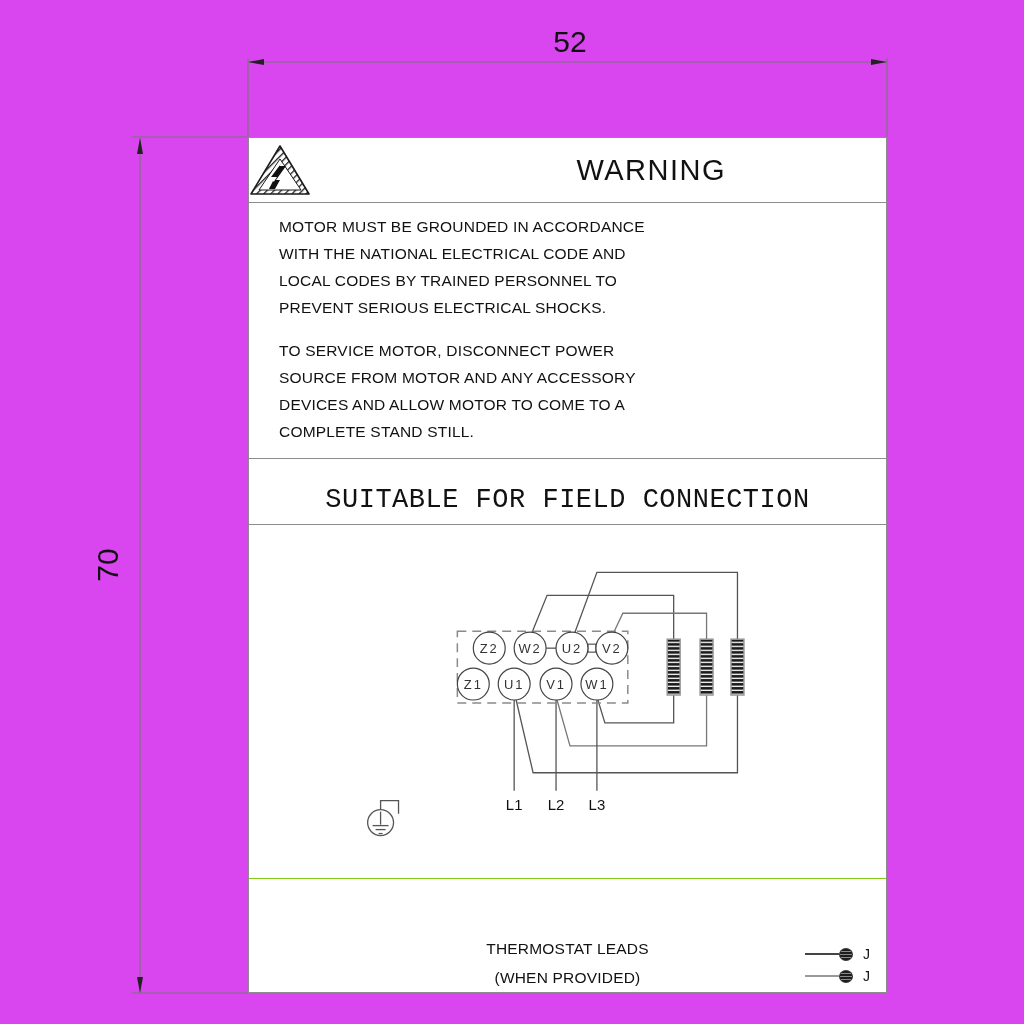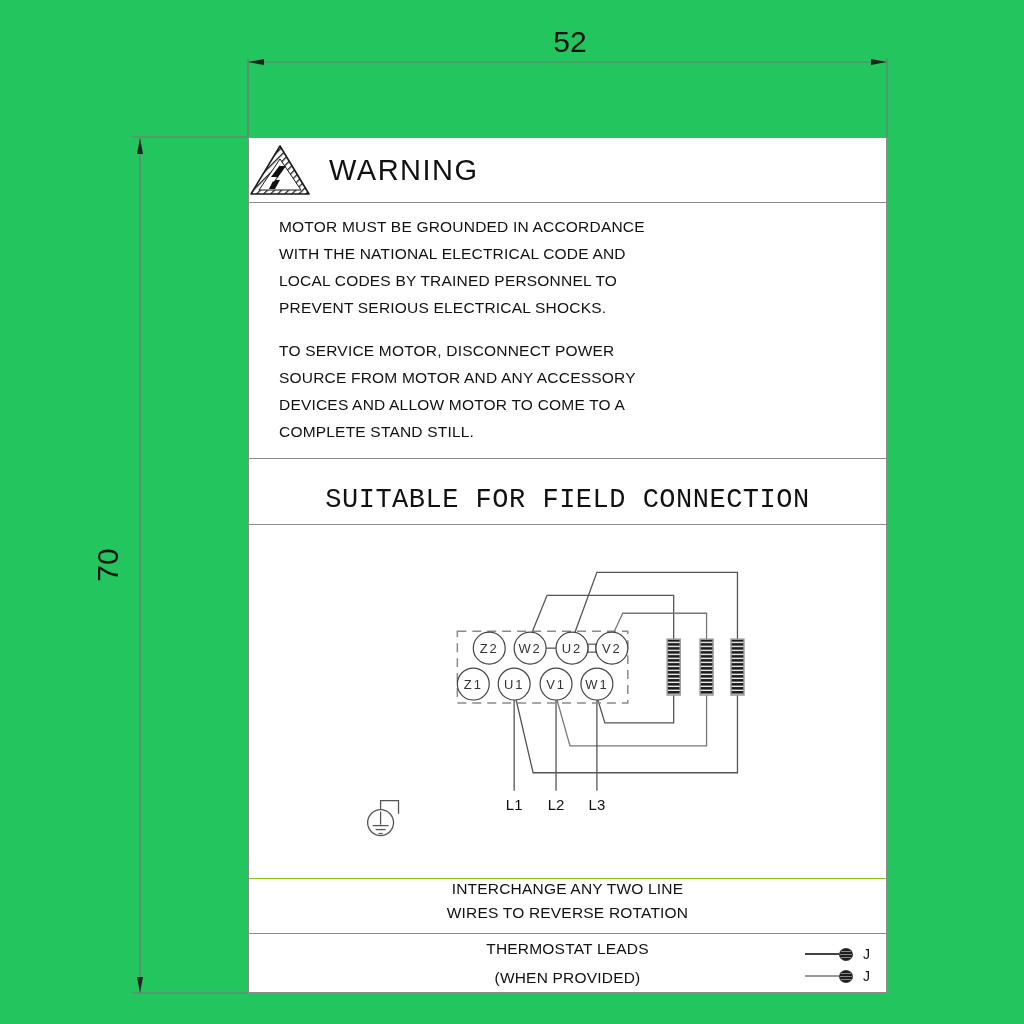--- a/index.html
+++ b/index.html
@@ -1,31 +1,31 @@
 <!DOCTYPE html>
 <html><head>
 <meta charset="utf-8">
 <style>
   html,body{margin:0;padding:0;background:#ffffff;}
   #canvas{
-    position:relative;width:1024px;height:1024px;background:#22c55e;
+    position:relative;width:1024px;height:1024px;background:#d946ef;
     font-family:"Liberation Sans",sans-serif;color:#1a1a1a;overflow:hidden;
   }
   svg{display:block;}
   #dim-layer{position:absolute;left:0;top:0;pointer-events:none;}
   .dim-text{font-family:"Liberation Sans",sans-serif;font-size:30px;fill:#111;}
 
   
   #label-box{
     position:absolute;left:248px;top:137px;width:639px;height:856px;
     border:1px solid #8c8c8c;box-sizing:border-box;background:#fff;
   }
   .section{position:absolute;left:0;width:100%;box-sizing:border-box;}
   #sec-header{top:0;height:65px;border-bottom:1px solid #8c8c8c;
-    display:flex;align-items:center;justify-content:flex-start;gap:18px;padding-right:160px;}
+    display:flex;align-items:center;justify-content:space-between;gap:18px;padding-right:160px;}
   #warning-title{font-size:29px;letter-spacing:1.5px;color:#111;}
   #sec-body{top:65px;height:256px;border-bottom:1px solid #8c8c8c;padding:10px 0 2px 30px;}
   .body-line{font-size:15.5px;line-height:27px;letter-spacing:0.2px;color:#111;white-space:nowrap;}
   .para-gap{height:16px;}
   #sec-suitable{top:337px;height:50px;border-bottom:1px solid #8c8c8c;
     display:flex;align-items:center;justify-content:center;font-family:Liberation Mono, monospace;}
   #suitable-title{font-size:27px;letter-spacing:0.5px;color:#111;}
   #sec-diagram{top:381px;height:360px;border-bottom:1px solid #84cc16;}
   #sec-interchange{top:731px;height:65px;border-bottom:1px solid #8c8c8c;
     display:flex;flex-direction:column;align-items:center;justify-content:center;gap:6px;}
@@ -160,24 +160,20 @@
           <circle cx="132" cy="304" r="13"></circle>
           <line x1="132" y1="293" x2="132" y2="306"></line>
           <line x1="124" y1="307" x2="140" y2="307"></line>
           <line x1="127" y1="311" x2="137" y2="311"></line>
           <line x1="130" y1="315" x2="134" y2="315"></line>
           <polyline points="132,291 132,282 150,282 150,295"></polyline>
         </g>
       </svg>
     </div>
 
-    <div class="section" id="sec-interchange">
-      <div class="note-line">INTERCHANGE ANY TWO LINE</div>
-      <div class="note-line">WIRES TO REVERSE ROTATION</div>
-    </div>
 
     <div class="section" id="sec-thermostat">
       <div class="note-line">THERMOSTAT LEADS</div>
       <div class="note-line">(WHEN PROVIDED)</div>
       <div class="lead-row" style="left:556px;top:13px;">
         <div class="lead-wire"></div>
         <div class="lead-bead"></div>
         <span class="lead-label">J</span>
       </div>
       <div class="lead-row second" style="left:556px;top:35px;">

